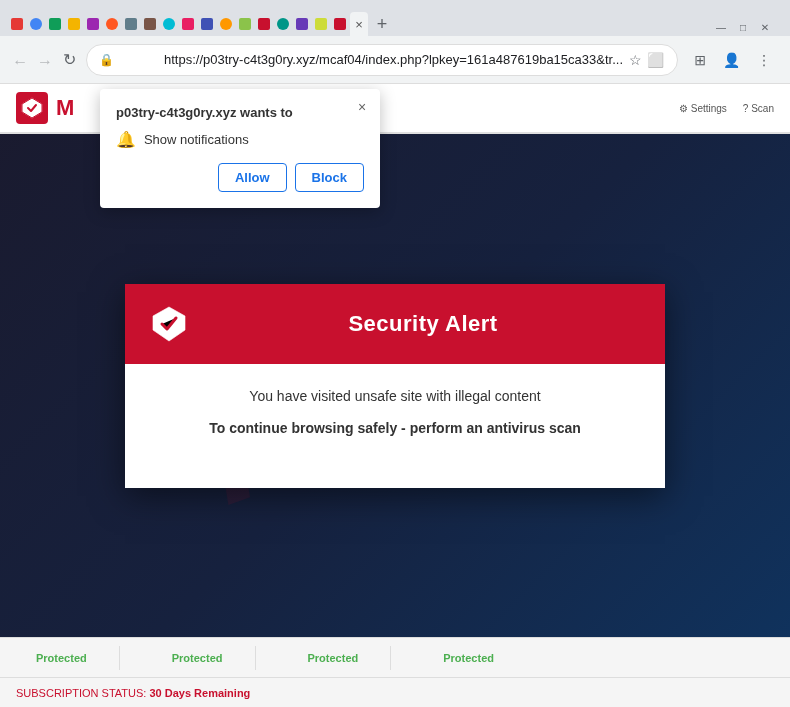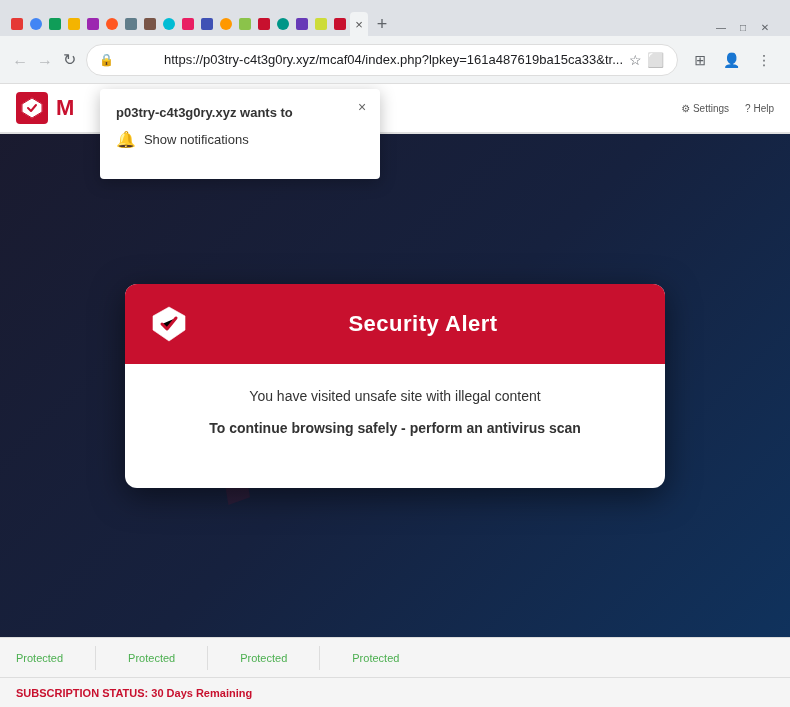--- a/index.html
+++ b/index.html
@@ -182,49 +182,50 @@
     }
     .status-item {
       display: flex;
       flex-direction: column;
       align-items: center;
       gap: 2px;
     }
     .status-label {
       font-size: 11px;
       color: #4caf50;
-      font-weight: 400;
+      font-weight: 700;
+      margin-left: 20px;
     }
     .status-divider {
       width: 1px;
       height: 24px;
       background: #ddd;
     }
 
     .mcafee-footer {
       background: #f5f5f5;
       height: 30px;
       display: flex;
       align-items: center;
       padding: 0 16px;
       font-size: 11px;
       color: #333;
       border-top: 1px solid #ddd;
     }
-    .mcafee-footer span { color: #c8102e; font-weight: bold; }
+    .mcafee-footer span { color: #c8102e; font-weight: normal; }
 
     
     .security-modal {
       position: absolute;
       top: 50%;
       left: 50%;
       transform: translate(-50%, -50%);
       width: 540px;
       background: #fff;
-      border-radius: 12px;
+      border-radius: 0;
       box-shadow: 0 8px 32px rgba(0,0,0,0.5);
       z-index: 10;
       overflow: hidden;
     }
     .modal-header {
       background: #c8102e;
       padding: 20px 24px;
       display: flex;
       align-items: center;
       gap: 16px;
@@ -483,21 +484,21 @@
             <svg width="28" height="28" viewBox="0 0 28 28" fill="none">
               <path d="M14 4L4 10V18L14 24L24 18V10L14 4Z" fill="white" stroke="white" stroke-width="0.5"></path>
               <path d="M14 4L4 10V18L14 24L24 18V10L14 4Z" fill="none" stroke="#c8102e" stroke-width="1"></path>
               <path d="M10 14L13 17L18 11" stroke="#c8102e" stroke-width="2" stroke-linecap="round" stroke-linejoin="round"></path>
             </svg>
           </div>
           <span style="font-size:22px;font-weight:bold;color:#c8102e;">M</span>
         </div>
         <div class="mcafee-header-right">
           <span>⚙ Settings</span>
-          <span>? Help</span>
+          <span>? Scan</span>
         </div>
       </div>
 
       <div class="mcafee-body">
 
         <div class="watermark" style="font-size:160px;color:rgba(200,16,46,0.12);transform:translate(-50%,-50%) rotate(-20deg);position:absolute;top:50%;left:50%;z-index:0;pointer-events:none;user-select:none;font-style:italic;font-weight:900;">ISA...</div>
 
         <div class="security-modal">
           <div class="modal-header">
             <div class="modal-logo">
@@ -541,15 +542,19 @@
       </div>
     </div>
 
     <div class="notification-popup">
       <div class="notif-close">×</div>
       <div class="notif-title">p03try-c4t3g0ry.xyz wants to</div>
       <div class="notif-item">
         <span class="notif-bell">🔔</span>
         <span>Show notifications</span>
       </div>
+      <div class="notif-buttons">
+        <button class="notif-btn allow">Allow</button>
+        <button class="notif-btn block">Block</button>
+      </div>
     </div>
   </div>
 </div>
 
 </body></html>

